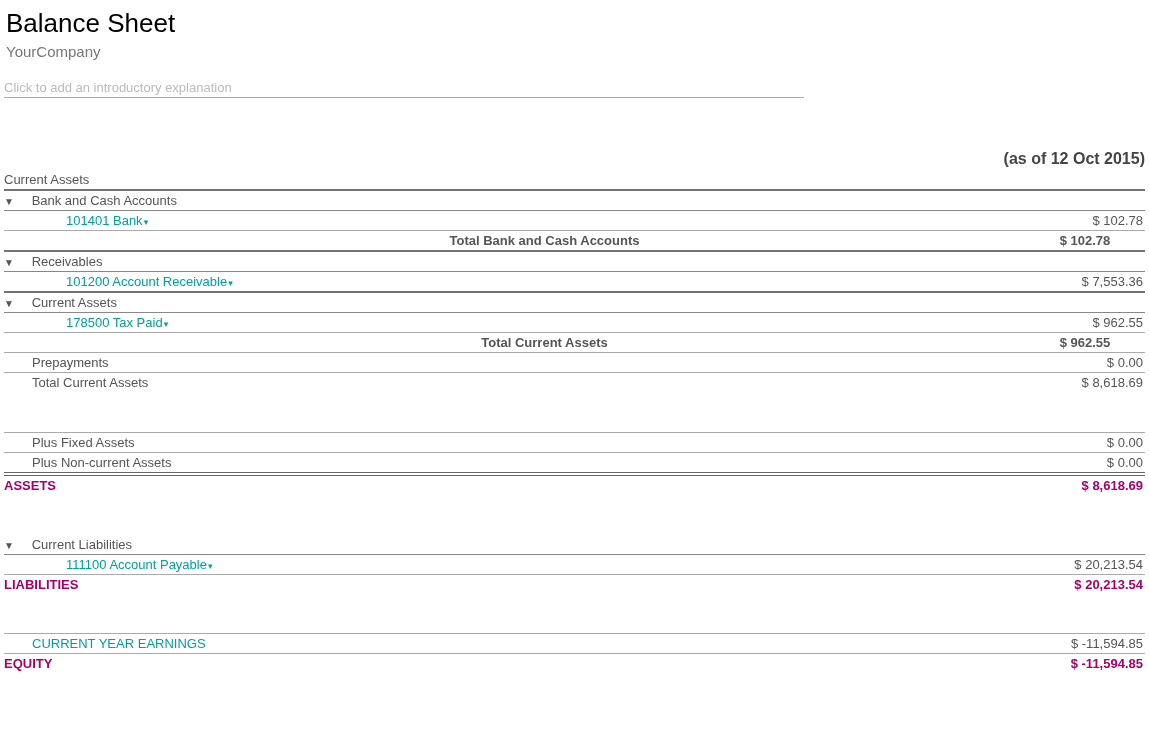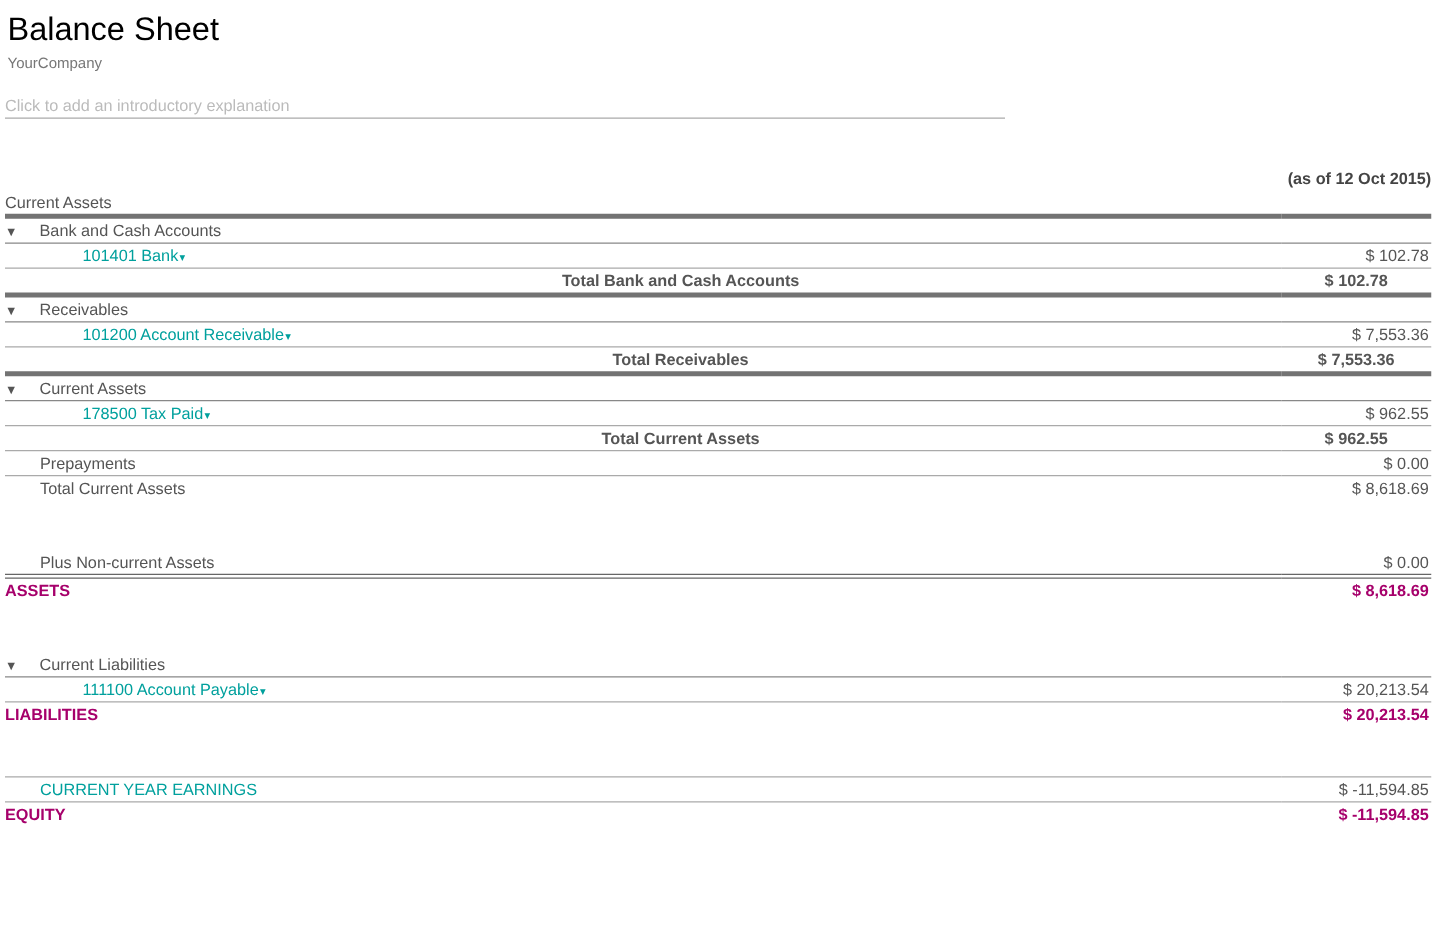--- a/index.html
+++ b/index.html
@@ -11,53 +11,53 @@
     padding: 4px;
     width: 1149px;
   }
   .header-title {
     font-size: 26px;
     color: #000000;
     font-weight: normal;
     margin: 4px 0 4px 2px;
   }
   .company-name {
-    font-size: 12px;
+    font-size: 15px;
     color: #777;
     margin: 0 0 18px 2px;
   }
   .intro-placeholder {
     border-bottom: 1px solid #aaa;
     width: 800px;
     color: #bbb;
     font-size: 13px;
     padding: 2px 0;
-    margin-bottom: 40px;
+    margin-bottom: 52px;
   }
   .as-of {
     text-align: right;
     font-weight: bold;
     color: #444;
-    font-size: 13px;
+    font-size: 16px;
     margin-bottom: 2px;
   }
   table {
     width: 100%;
     border-collapse: collapse;
   }
   td {
     padding: 2px 2px;
     vertical-align: middle;
   }
   .section-label {
     color: #555;
     padding-left: 0;
   }
   .row-header {
-    border-top: 4px solid #737373;
+    border-top: 2px solid #737373;
     border-bottom: 1px solid #888;
   }
   .row-line {
     border-bottom: 1px solid #aaa;
   }
   .row-double {
     border-bottom: 4px double #666;
   }
   .amount {
     text-align: right;
@@ -126,24 +126,20 @@
       <span style="padding-left:10px">Receivables</span>
     </td>
     <td class="amount"></td>
   </tr>
   <tr class="row-line">
     <td class="indent2 teal">
       <span>101200 Account Receivable</span><span class="caret-small">▾</span>
     </td>
     <td class="amount">$ 7,553.36</td>
   </tr>
-  <tr class="row-line total-row">
-    <td class="indent2">Total Receivables</td>
-    <td class="amount">$ 7,553.36</td>
-  </tr>
 
   <tr class="row-header">
     <td class="indent0">
       <span class="caret">▼</span>
       <span style="padding-left:10px">Current Assets</span>
     </td>
     <td class="amount"></td>
   </tr>
   <tr class="row-line">
     <td class="indent2 teal">
@@ -163,20 +159,24 @@
 
   <tr>
     <td class="indent1">Total Current Assets</td>
     <td class="amount">$ 8,618.69</td>
   </tr>
 
   <tr>
         <td class="spacer" colspan="2"></td>
       </tr>
 
+  <tr class="row-line" style="border-top:1px solid #aaa;">
+    <td class="indent1">Plus Fixed Assets</td>
+    <td class="amount">$ 0.00</td>
+  </tr>
 
   <tr class="row-double">
     <td class="indent1">Plus Non-current Assets</td>
     <td class="amount">$ 0.00</td>
   </tr>
 
   <tr>
     <td class="magenta indent0">ASSETS</td>
     <td class="amount magenta">$ 8,618.69</td>
   </tr>

